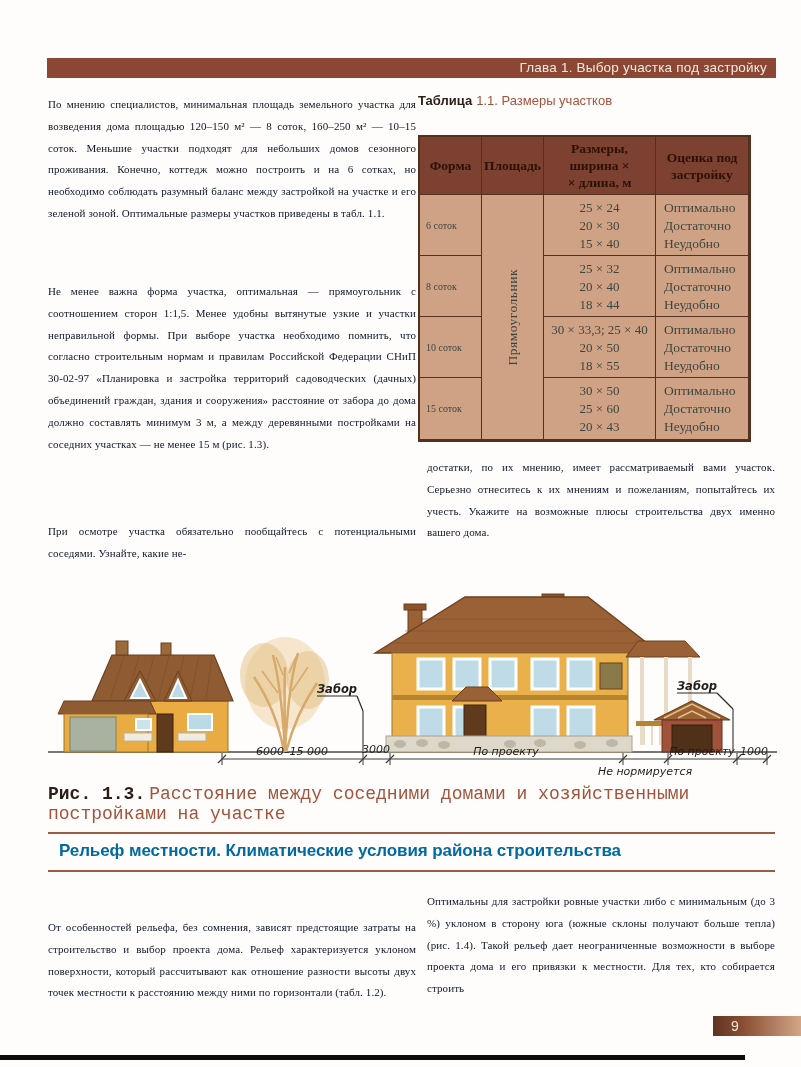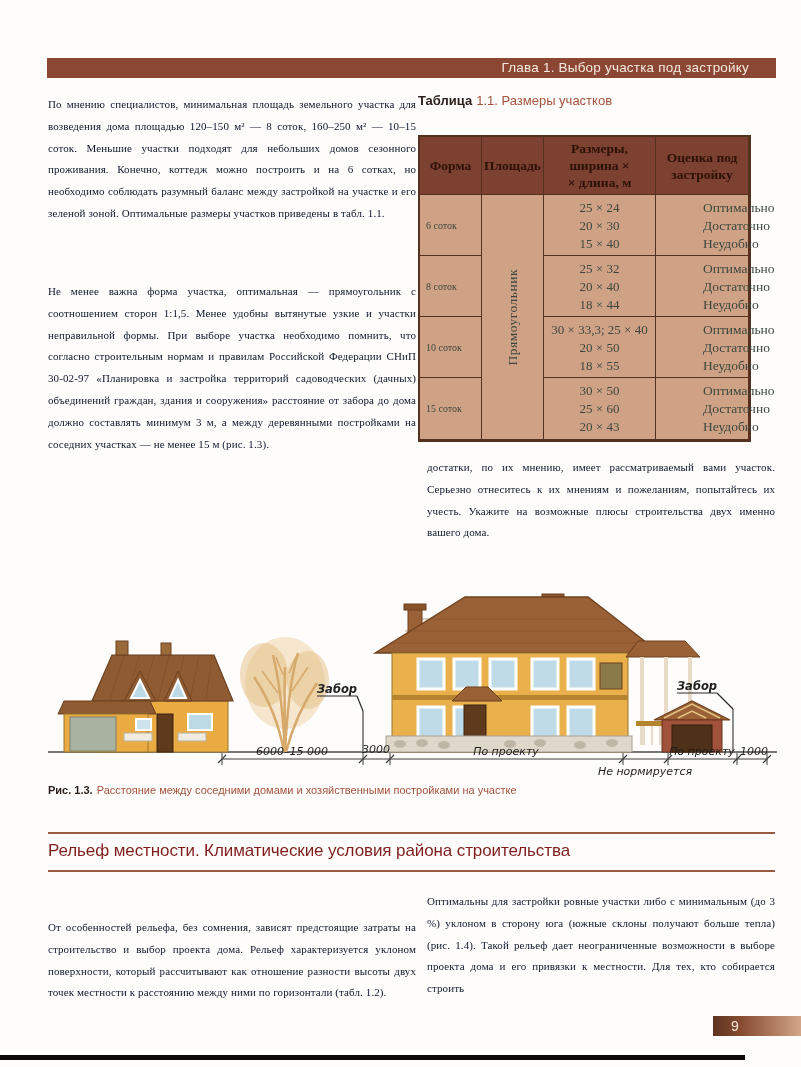--- a/index.html
+++ b/index.html
@@ -3,21 +3,21 @@
 <meta charset="utf-8">
 <style>
   html,body{margin:0;padding:0;background:#ffffff;}
   .page{position:relative;width:801px;height:1067px;background:#fefdfc;overflow:hidden;
         font-family:"Liberation Serif",serif;}
   .abs{position:absolute;}
 
   
   .chapter-bar{left:47px;top:58px;width:729px;height:20px;background:#8b4734;
     color:#f3eae1;font-family:"Liberation Sans",sans-serif;font-size:13.5px;line-height:20px;
-    text-align:right;padding-right:27px;box-sizing:border-box;letter-spacing:.2px;}
+    text-align:right;padding-right:9px;box-sizing:border-box;letter-spacing:.2px;}
 
   
   .body-text{font-size:11px;line-height:21.8px;color:#0f172a;text-align:justify;letter-spacing:.1px;}
   .col-l{left:48px;width:368px;}
   .col-r{left:427px;width:348px;}
 
   
   .tbl-caption{left:418px;top:93px;font-family:"Liberation Sans",sans-serif;font-size:13px;color:#a3533c;}
   .tbl-caption b{color:#2a1d17;font-weight:bold;margin-right:4px;}
 
@@ -28,30 +28,30 @@
     border:2px solid #54311f;background:#cfa286;}
   .sizes-table>div{border-right:1px solid #54311f;border-bottom:1px solid #54311f;box-sizing:border-box;}
   .th{background:#7c4130;color:#2b1106;font-weight:bold;font-size:13.5px;line-height:17px;
       display:flex;align-items:center;justify-content:center;text-align:center;white-space:pre-line;}
   .td-area{display:flex;align-items:center;padding-left:6px;font-size:10px;color:#3c463e;}
   .td-form{grid-column:2;grid-row:2/6;display:flex;align-items:center;justify-content:center;}
   .vtext{writing-mode:vertical-rl;transform:rotate(180deg);font-size:13.5px;color:#3c463e;letter-spacing:.5px;}
   .td-sizes{font-size:13px;color:#3c463e;text-align:center;padding-top:4px;}
   .td-sizes div{line-height:18px;}
   .td-rating{font-size:13.5px;color:#3c463e;padding-left:8px;padding-top:4px;}
-  .td-rating div{line-height:18px;margin-left:39px;}
-
-  
-  .fig-caption{left:48px;top:784px;font-family:Liberation Sans, sans-serif;font-size:11px;color:#a3533c;}
+  .td-rating div{line-height:18px;}
+
+  
+  .fig-caption{left:48px;top:784px;font-family:Liberation Mono, monospace;font-size:18px;color:#a3533c;}
   .fig-caption b{color:#2a1d17;margin-right:4px;}
 
   
   .rule{left:48px;width:727px;height:2px;background:#9b5a42;}
-  .section-heading{left:48px;top:841px;width:727px;font-family:"Liberation Sans",sans-serif;
-     font-weight:normal;font-size:17px;color:#7f1d1d;letter-spacing:-.1px;}
+  .section-heading{left:59px;top:841px;width:727px;font-family:"Liberation Sans",sans-serif;
+     font-weight:bold;font-size:17px;color:#0369a1;letter-spacing:-.1px;}
 
   
   .page-tab{left:713px;top:1016px;width:88px;height:20px;
      background:linear-gradient(90deg,#5f3322,#8a4f34 35%,#d3a687);
      color:#f3e5d7;font-family:"Liberation Sans",sans-serif;font-size:14px;line-height:20px;
      padding-left:18px;box-sizing:border-box;}
   .bottom-rule{left:0;top:1055px;width:745px;height:5px;background:#0b0b0b;}
 
   svg text{font-family:"DejaVu Sans",sans-serif;}
   .dim-label{font-size:11px;font-style:italic;fill:#1e1e1e;}
@@ -59,20 +59,21 @@
 </style>
 </head>
 <body>
 
 <div class="page">
 
   <div class="abs chapter-bar">Глава 1. Выбор участка под застройку</div>
 
   <div class="abs body-text col-l" style="top:94px;">По мнению специалистов, минимальная площадь земельного участка для возведения дома площадью 120–150 м² — 8 соток, 160–250 м² — 10–15 соток. Меньшие участки подходят для небольших домов сезонного проживания. Конечно, коттедж можно построить и на 6 сотках, но необходимо соблюдать разумный баланс между застройкой на участке и его зеленой зоной. Оптимальные размеры участков приведены в табл. 1.1.</div>
   <div class="abs body-text col-l" style="top:281px;">Не менее важна форма участка, оптимальная — прямоугольник с соотношением сторон 1:1,5. Менее удобны вытянутые узкие и участки неправильной формы. При выборе участка необходимо помнить, что согласно строительным нормам и правилам Российской Федерации СНиП 30-02-97 «Планировка и застройка территорий садоводческих (дачных) объединений граждан, здания и сооружения» расстояние от забора до дома должно составлять минимум 3 м, а между деревянными постройками на соседних участках — не менее 15 м (рис. 1.3).</div>
+  <div class="abs body-text col-l" style="top:521px;">При осмотре участка обязательно пообщайтесь с потенциальными соседями. Узнайте, какие не-</div>
   <div class="abs body-text col-r" style="top:457px;">достатки, по их мнению, имеет рассматриваемый вами участок. Серьезно отнеситесь к их мнениям и пожеланиям, попытайтесь их учесть. Укажите на возможные плюсы строительства двух именно вашего дома.</div>
 
   <div class="abs tbl-caption">
     <b>Таблица</b><span>1.1. Размеры участков</span>
   </div>
 
   <div class="abs sizes-table">
     <div class="th">Форма</div>
     <div class="th">Площадь</div>
     <div class="th">Размеры,

